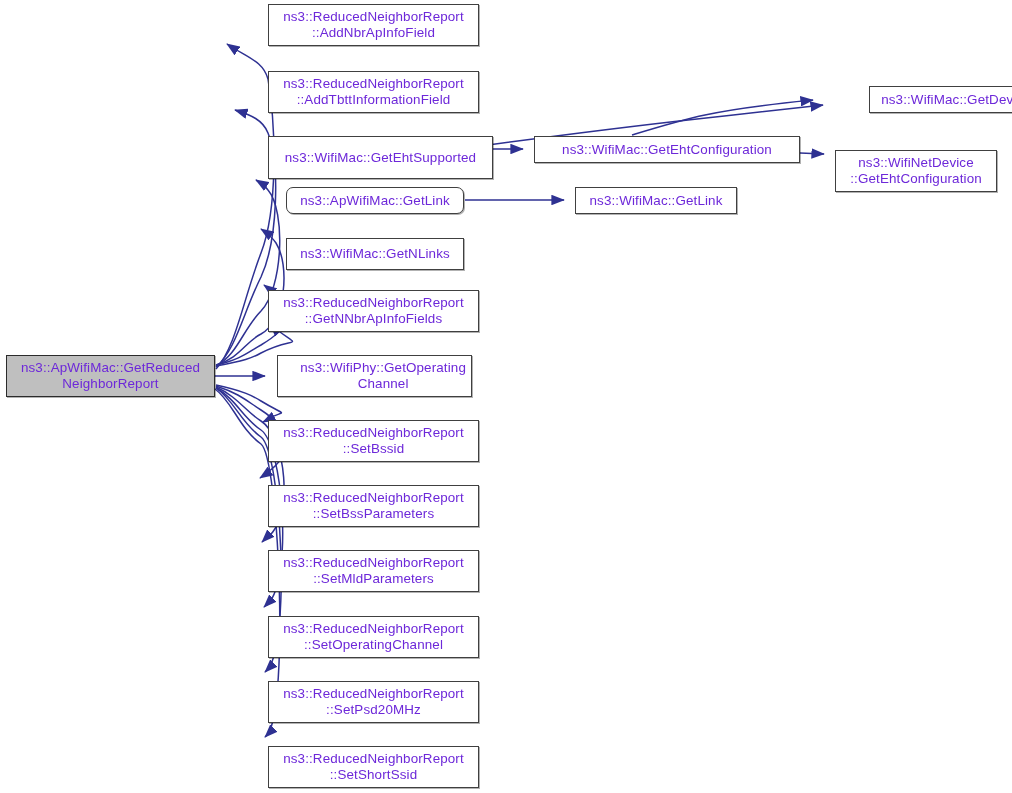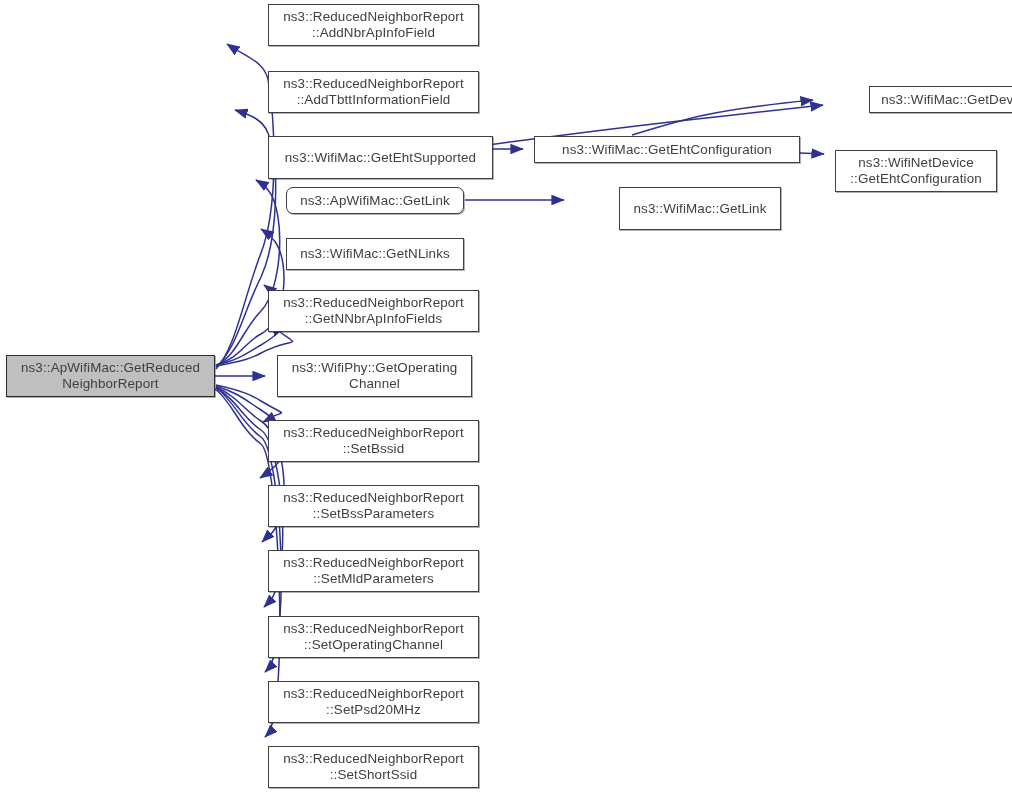--- a/index.html
+++ b/index.html
@@ -27,21 +27,21 @@
     position: absolute;
     box-sizing: border-box;
     border: 1px solid #404040;
     background: #ffffff;
     display: flex;
     align-items: center;
     justify-content: center;
     text-align: center;
     line-height: 1.17;
     font-size: 13.4px;
-    color: #404040;
+    color: #6d28d9;
     letter-spacing: 0.01em;
     box-shadow: 1px 1px 0 0 rgba(0,0,0,0.30);
   }
   .gnode.current {
     background: #bfbfbf;
     border-color: #2b2b2b;
   }
   .gnode .nlabel {
     display: block;
     padding: 0 5px;
@@ -98,21 +98,21 @@
       <div class="gnode" style="left: 286px; top: 187px; width: 178px; height: 27px; border-radius: 7px;">
         <span class="nlabel">ns3::ApWifiMac::GetLink</span>
       </div>
       <div class="gnode" style="left: 286px; top: 238px; width: 178px; height: 32px;">
         <span class="nlabel">ns3::WifiMac::GetNLinks</span>
       </div>
       <div class="gnode" style="left: 268px; top: 290px; width: 211px; height: 42px;">
         <span class="nlabel">ns3::ReducedNeighborReport
 ::GetNNbrApInfoFields</span>
       </div>
-      <div class="gnode" style="left: 277px; top: 355px; width: 195px; height: 42px;">
+      <div class="gnode" style="left: 277px; top: 355px; width: 195px; height: 42px; justify-content: flex-end;">
         <span class="nlabel">ns3::WifiPhy::GetOperating
 Channel</span>
       </div>
       <div class="gnode" style="left: 268px; top: 420px; width: 211px; height: 42px;">
         <span class="nlabel">ns3::ReducedNeighborReport
 ::SetBssid</span>
       </div>
       <div class="gnode" style="left: 268px; top: 485px; width: 211px; height: 42px;">
         <span class="nlabel">ns3::ReducedNeighborReport
 ::SetBssParameters</span>
@@ -129,21 +129,21 @@
         <span class="nlabel">ns3::ReducedNeighborReport
 ::SetPsd20MHz</span>
       </div>
       <div class="gnode" style="left: 268px; top: 746px; width: 211px; height: 42px;">
         <span class="nlabel">ns3::ReducedNeighborReport
 ::SetShortSsid</span>
       </div>
       <div class="gnode" style="left: 534px; top: 136px; width: 266px; height: 27px;">
         <span class="nlabel">ns3::WifiMac::GetEhtConfiguration</span>
       </div>
-      <div class="gnode" style="left: 575px; top: 187px; width: 162px; height: 43px; margin-left: 44px;">
+      <div class="gnode" style="left: 575px; top: 187px; width: 162px; height: 27px;">
         <span class="nlabel">ns3::WifiMac::GetLink</span>
       </div>
       <div class="gnode" style="left: 824px; top: 86px; width: 174px; height: 27px; margin-left: 45px;">
         <span class="nlabel">ns3::WifiMac::GetDevice</span>
       </div>
       <div class="gnode" style="left: 835px; top: 150px; width: 162px; height: 42px;">
         <span class="nlabel">ns3::WifiNetDevice
 ::GetEhtConfiguration</span>
       </div>
     </div>

